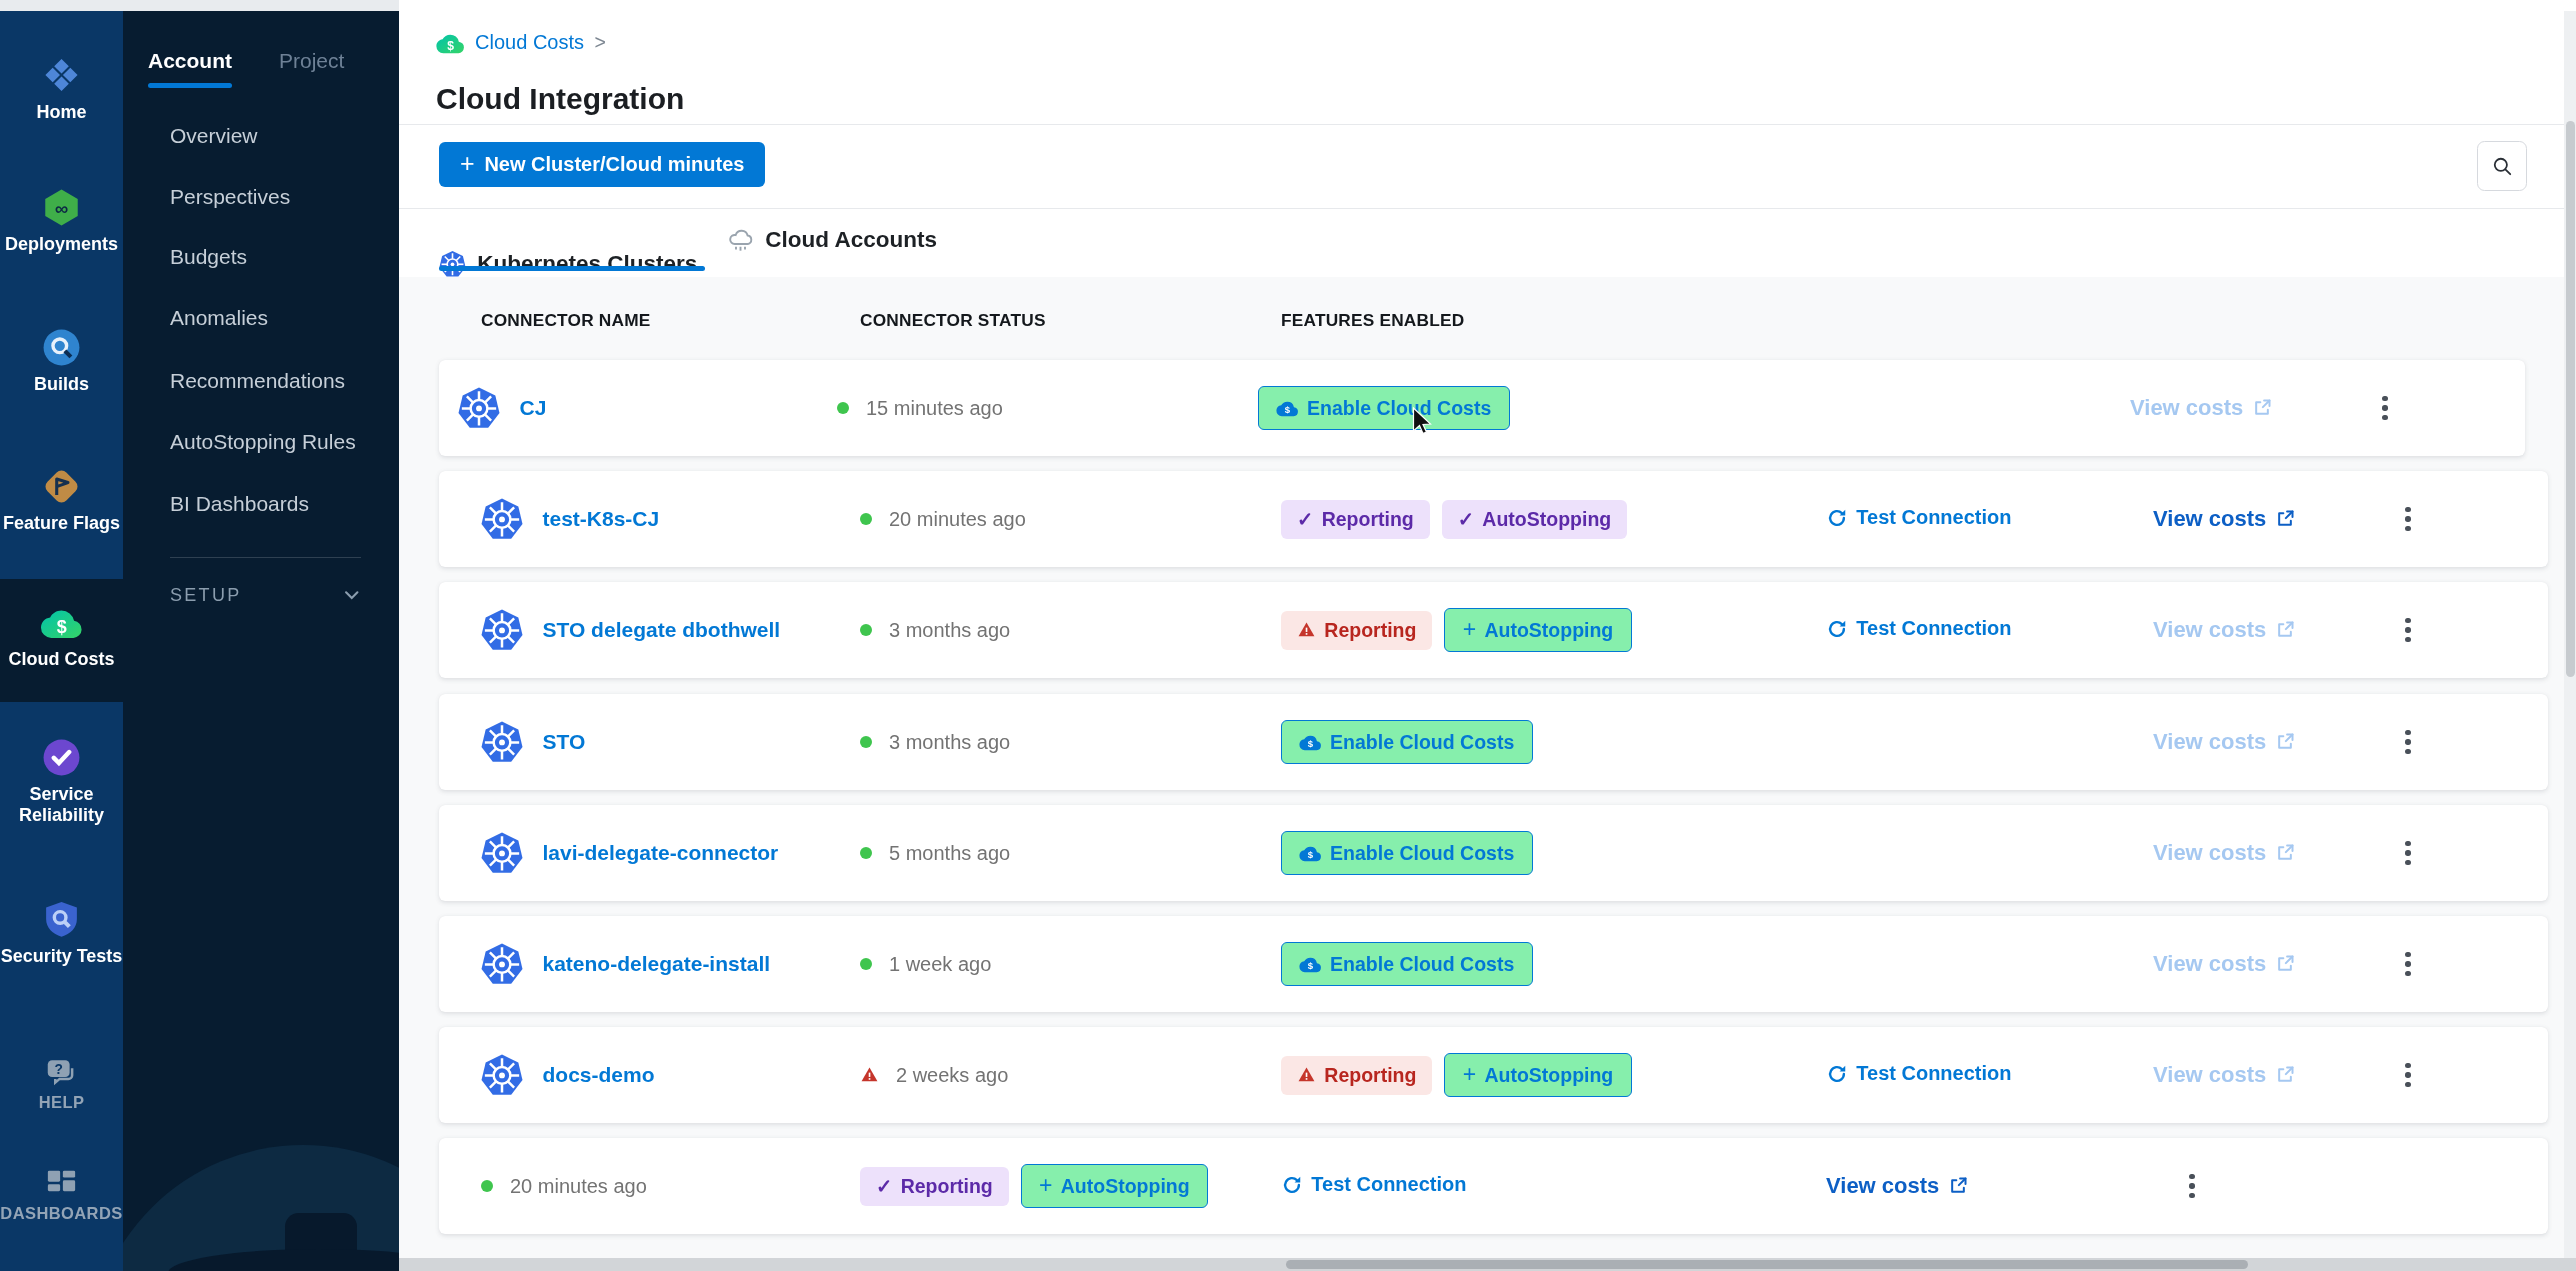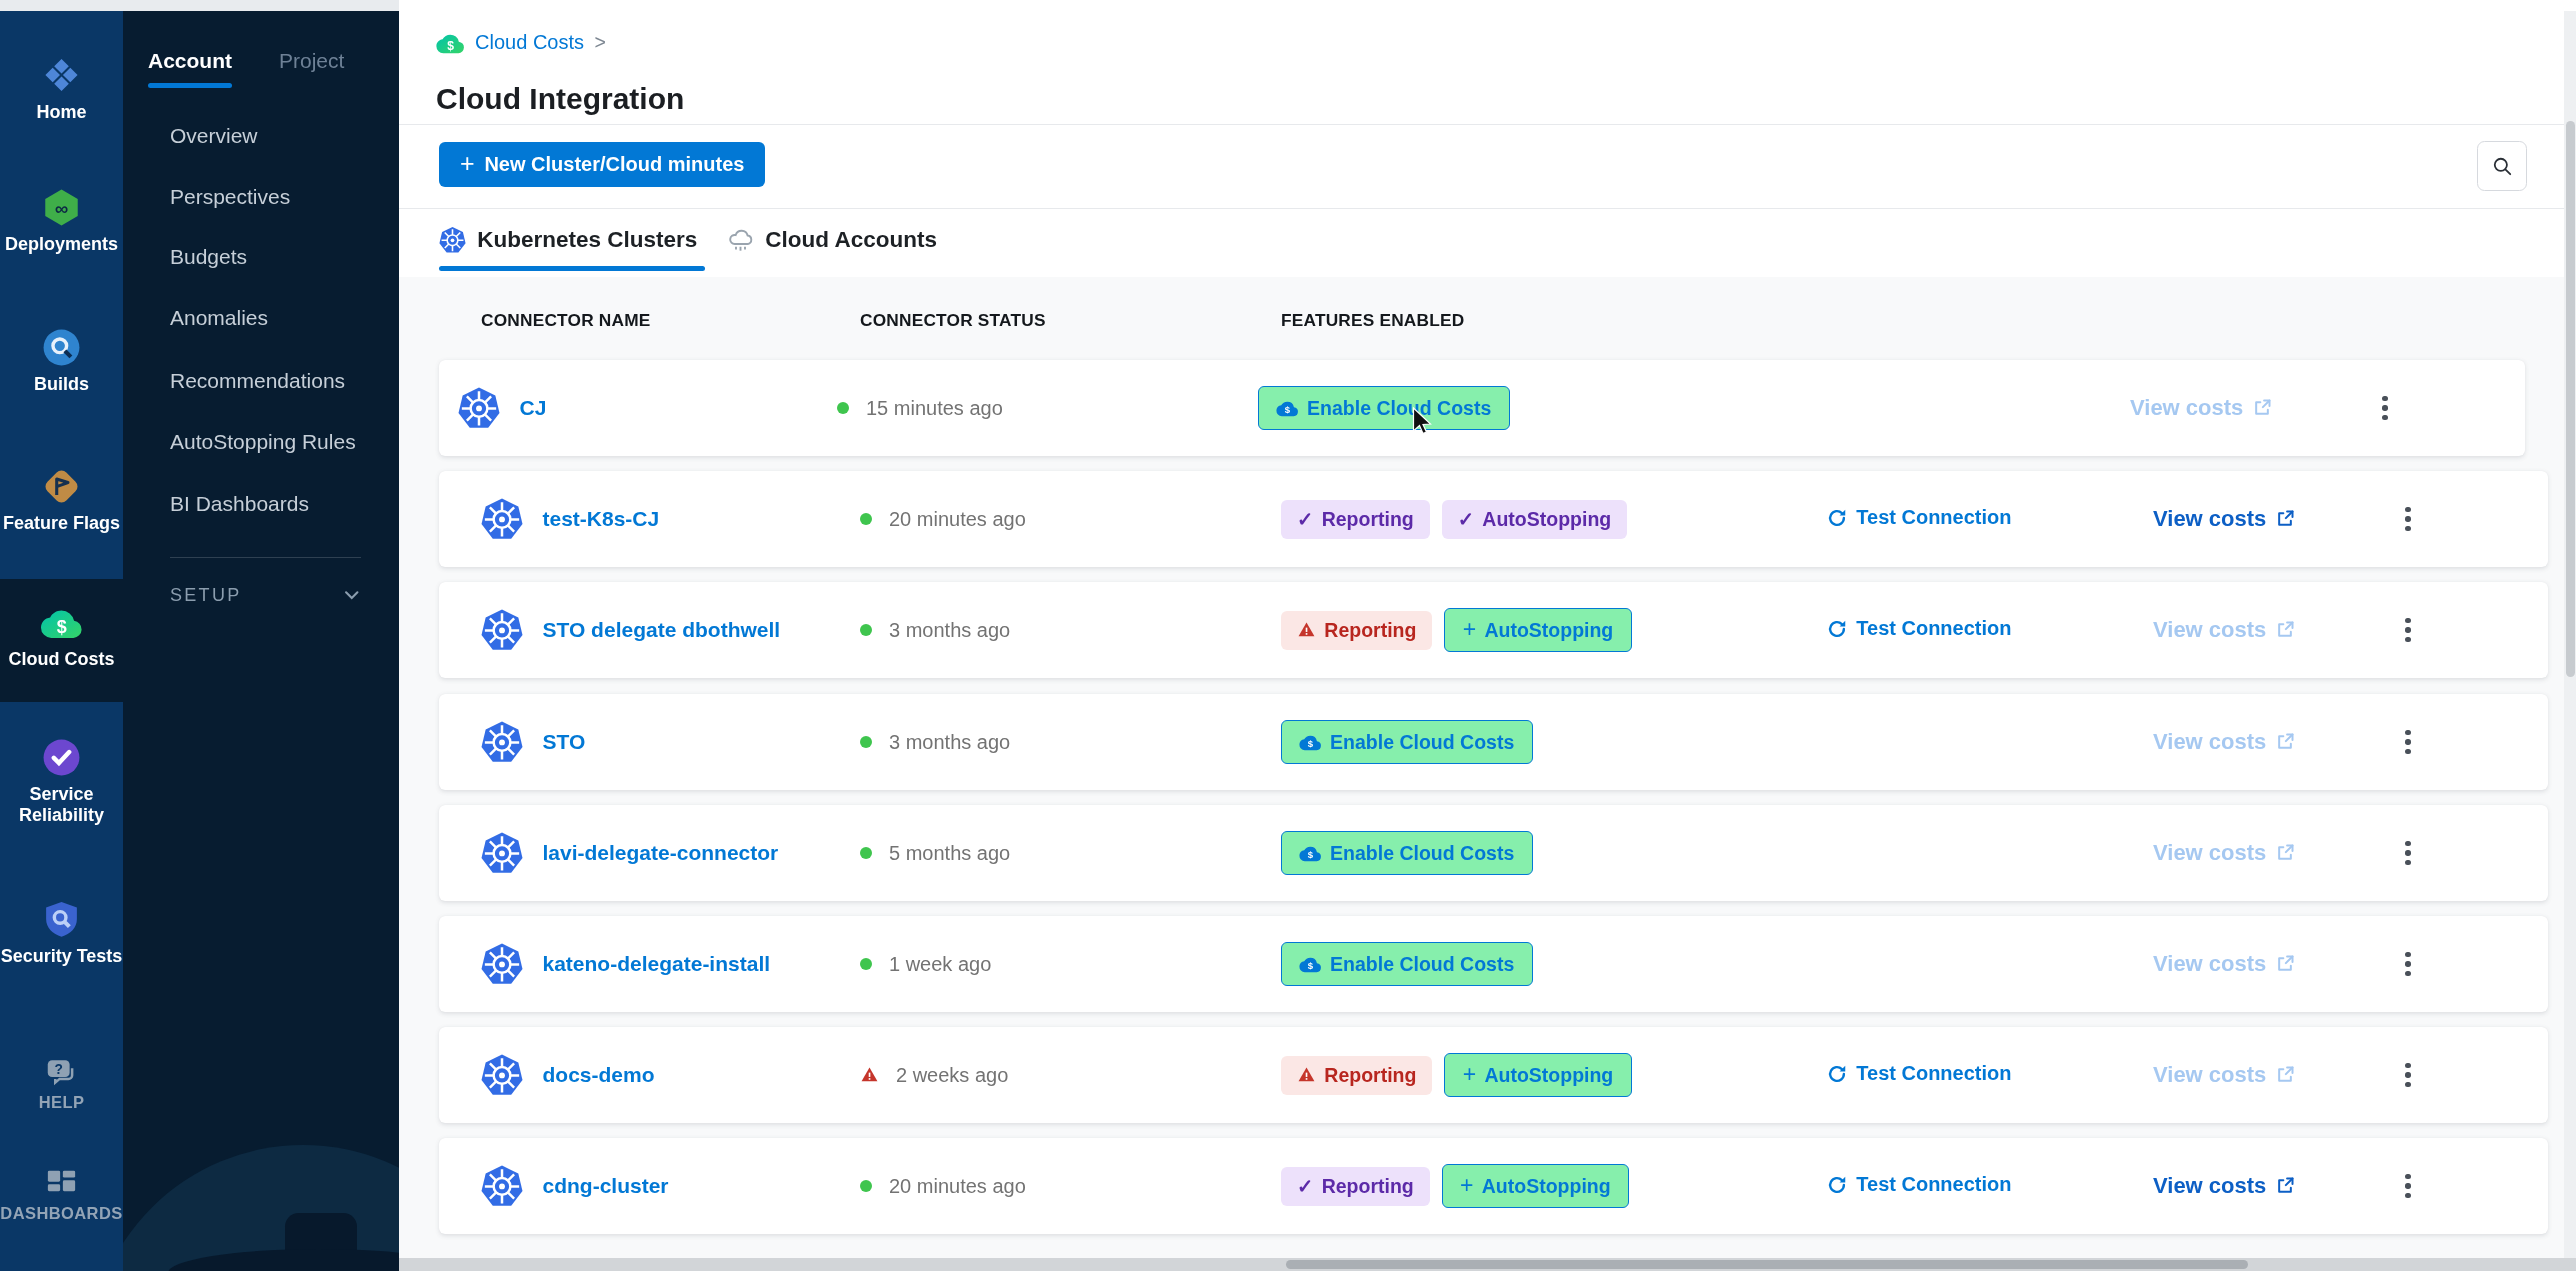--- a/index.html
+++ b/index.html
@@ -45,21 +45,21 @@
   .new-btn{position:absolute;left:40px;top:142px;height:45px;display:inline-flex;align-items:center;gap:9.8px;
     background:#0278d5;color:#fff;border:none;border-radius:6px;padding:0 21px;font-size:20px;font-weight:bold;
     font-family:inherit;cursor:pointer;}
   .new-btn .plus{font-size:25px;font-weight:400;margin-top:-2.3px;}
   .search-btn{position:absolute;left:2078px;top:141px;width:48px;height:48px;border:1.5px solid #d6d9de;border-radius:7.5px;
     background:#fff;display:flex;align-items:center;justify-content:center;cursor:pointer;}
 
   .ctabs{position:absolute;left:0;top:208px;width:2165px;height:68px;}
   .ctab{position:absolute;top:0;height:63px;display:flex;align-items:center;gap:11.3px;cursor:pointer;}
   .ctab .t-lbl{font-size:22.5px;font-weight:bold;color:#1d2125;}
-  .ctab.k8s{left:40px;} .ctab.ca{left:328px;}
+  .ctab.k8s{left:40px;margin-top:24px;} .ctab.ca{left:328px;}
   .ctab svg.t-ic{width:27px;height:28px;}
   .ctab-underline{position:absolute;left:40px;top:58px;width:266px;height:5.3px;border-radius:3px;background:#0278d5;}
 
   .table-region{position:absolute;left:0;top:277px;width:2165px;height:995px;background:#f8f9fa;}
 
   .grid-cols{display:grid;grid-template-columns:379px 421px 545px 327px 216px 1fr;align-items:center;padding-left:42px;}
   .thead{position:absolute;left:40px;top:304px;width:2067px;height:33px;}
   .thead .th{font-size:17.3px;font-weight:bold;color:#14181c;letter-spacing:0.2px;}
 
   .row-card{position:absolute;left:40px;width:2067px;height:96px;background:#fff;border-radius:6px;
@@ -619,26 +619,20 @@
       </a>
     </div>
     <div class="kebab">
             <i></i>
             <i></i>
             <i></i>
           </div>
   </div>
 
   <div class="row-card grid-cols" style="top: 1138px;">
-    <div class="cell-name">
-      <svg class="k8" viewBox="0 0 56 58" width="42" height="44">
-              <use href="#sym-k8s"></use>
-            </svg>
-      <a class="conn-link">cdng-cluster</a>
-    </div>
     <div class="cell-status">
       <span class="dot"></span>
 
       <span>20 minutes ago</span>
     </div>
     <div class="cell-feat">
             <span class="chip ok-badge">
               <span class="chk">✓</span>
               <span>Reporting</span>
             </span>

